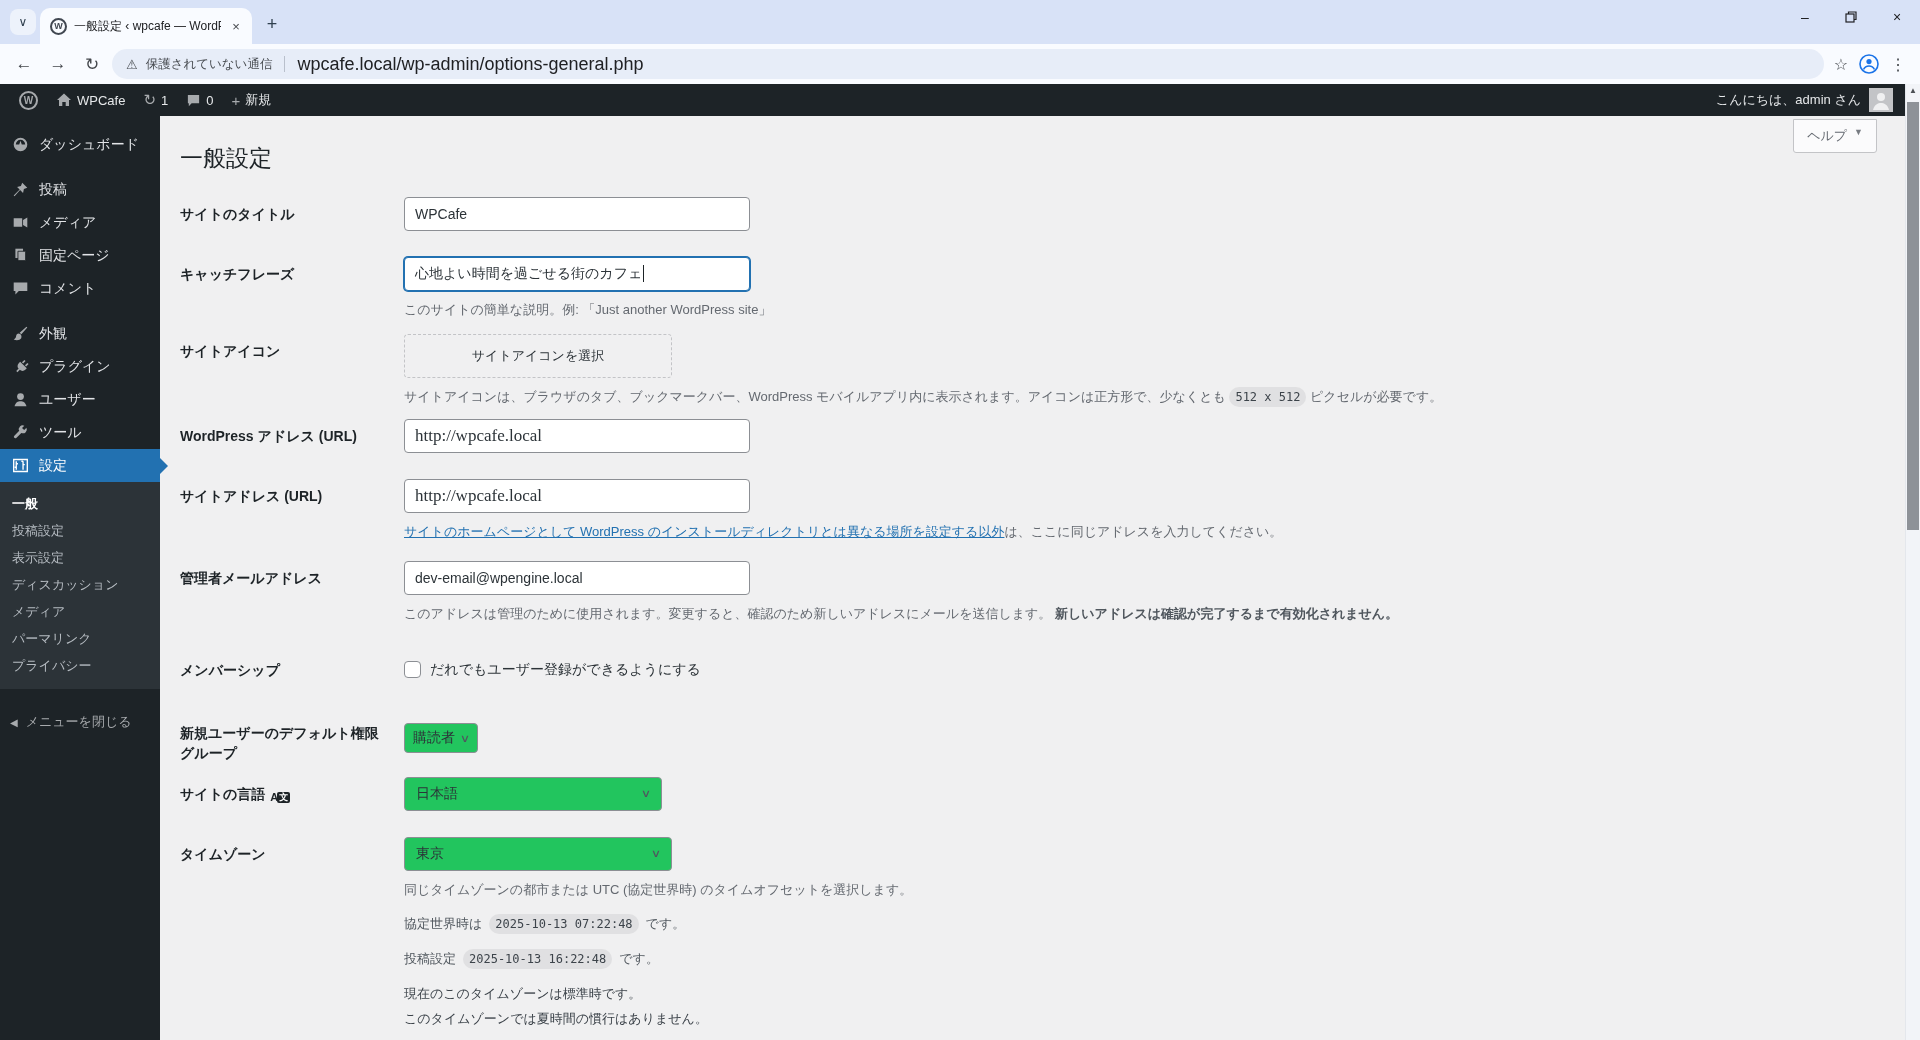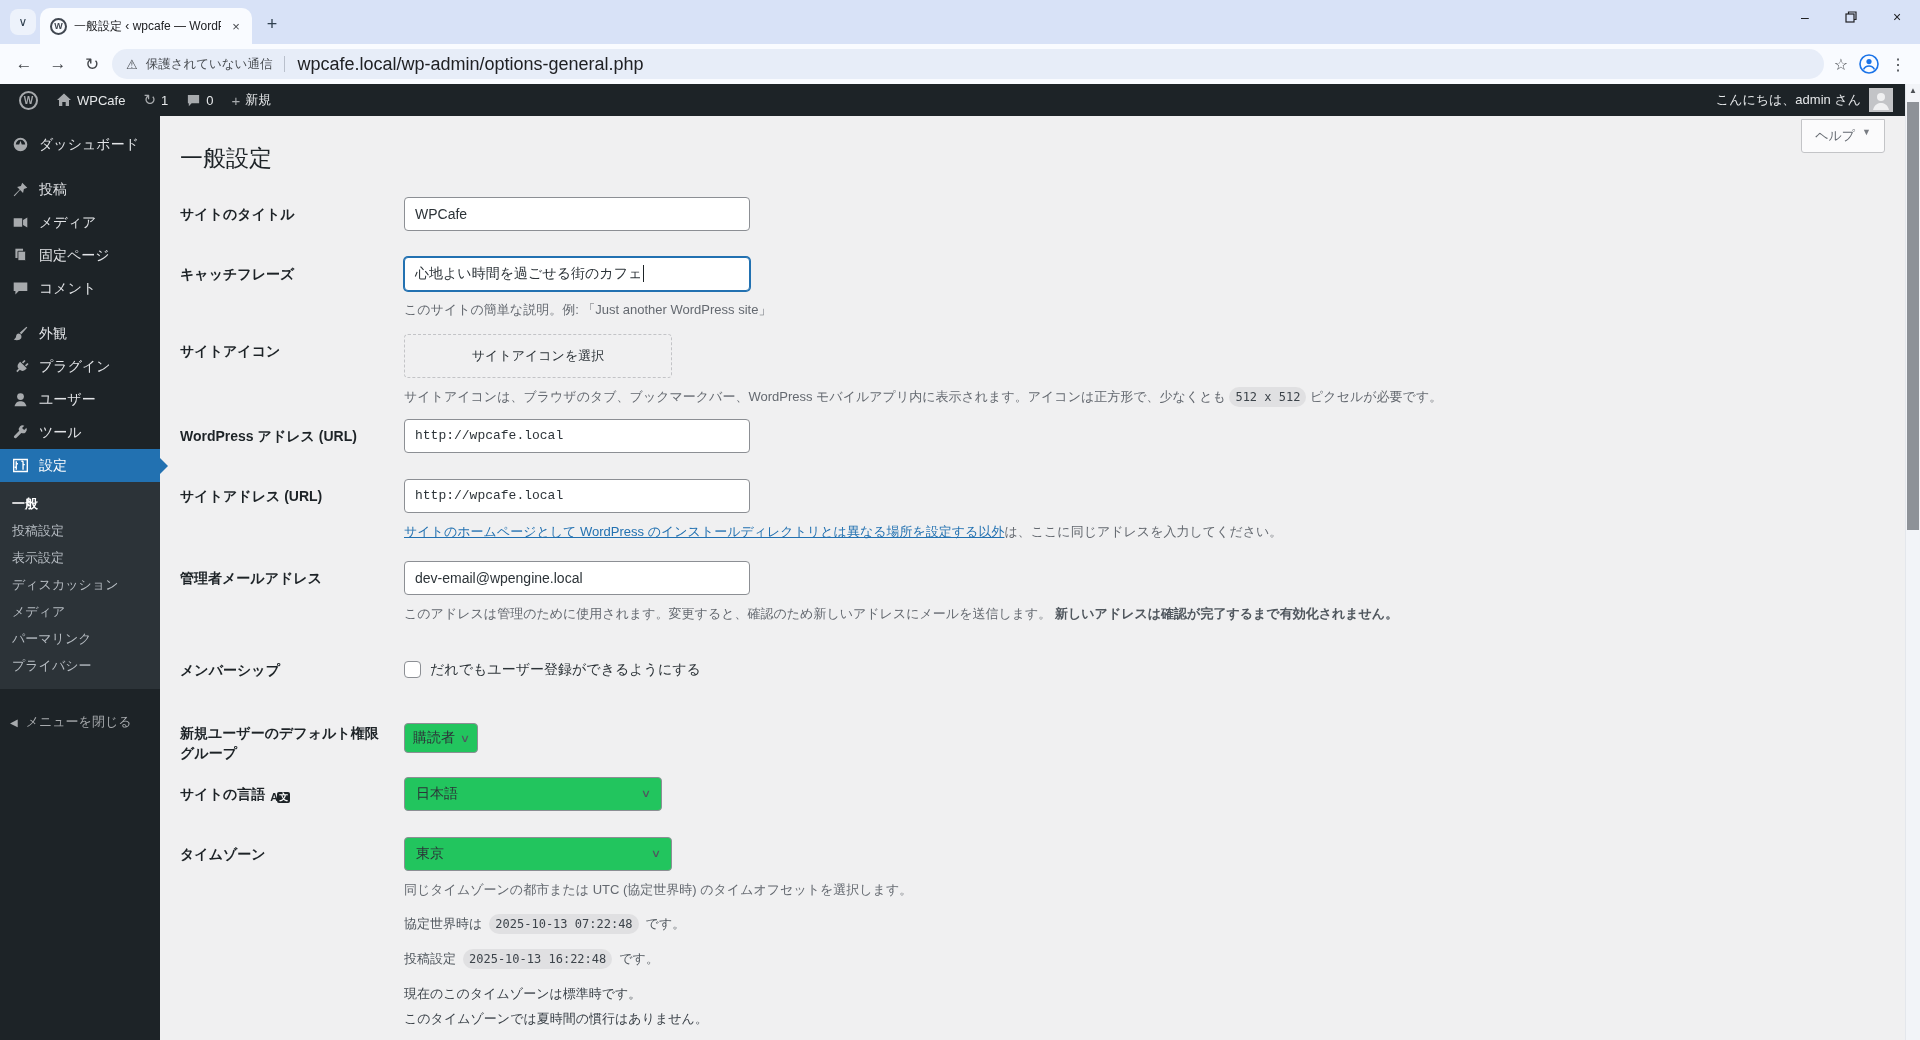--- a/index.html
+++ b/index.html
@@ -62,33 +62,33 @@
   .menu-item.current .mi-ico { color:#fff; }
   .menu-item.current::after { content:""; position:absolute; right:-8px; top:50%; margin-top:-8px;
       border:8px solid transparent; border-left-color:#2271b1; border-right-width:0; }
   .submenu { background:#2c3338; padding:8px 0 10px; }
   .submenu-item { padding:7px 12px; font-size:13px; color:#b6bcc2; cursor:pointer; line-height:13px; }
   .submenu-item.current { color:#fff; font-weight:bold; }
   .collapse-item { margin-top:16px; display:flex; align-items:center; gap:8px; padding:8px 10px; color:#a7aaad; font-size:13px; cursor:pointer; }
 
   
   .content { flex:1; position:relative; padding:0 20px; min-width:0; color:#2c3338; }
-  .help-tab { position:absolute; top:3px; right:20px; background:#fbfbfc; border:1px solid #c3c4c7;
+  .help-tab { position:absolute; top:3px; right:28px; background:#fbfbfc; border:1px solid #c3c4c7;
               padding:7px 13px; font-size:13px; color:#646970; display:flex; gap:7px; align-items:flex-start;
               border-radius:0 0 3px 3px; cursor:pointer; }
   .help-caret { font-size:9px; color:#787c82; }
   h1.page-title { font-size:23px; font-weight:400; color:#1d2327; margin:0 0 24px; padding-top:28px; line-height:1.25; }
 
   .form-row { display:flex; }
   .form-label { width:224px; flex-shrink:0; font-size:14px; font-weight:bold; color:#1d2327; padding-top:7px; line-height:1.45; padding-right:24px; }
   .form-field { flex:1; font-size:14px; min-width:0; }
 
   .text-input { width:346px; height:34px; background:#fff; border:1px solid #8c8f94; border-radius:4px;
                 display:flex; align-items:center; padding:0 10px; font-size:14px; color:#2c3338; cursor:text; }
-  .text-input.mono { font-family:Liberation Mono, monospace; font-size:13px; }
+  .text-input.mono { font-family:Liberation Serif, serif; font-size:17px; }
   .text-input.focused { border-color:#2271b1; box-shadow:0 0 0 1px #2271b1; }
   .caret { width:1px; height:17px; background:#1d2327; margin-left:1px; }
 
   .help-text { font-size:13px; color:#646970; margin-top:9px; line-height:1.5; }
   .chip { background:#e0e0e2; font-family:"DejaVu Sans Mono", monospace; font-size:12px; color:#3c434a; padding:3px 6px; border-radius:10px; }
   a.doc-link { color:#2271b1; text-decoration:underline; cursor:pointer; }
 
   .site-icon-btn { width:268px; height:44px; border:1px dashed #c3c4c7; border-radius:4px; background:transparent;
                    display:flex; align-items:center; justify-content:center; font-size:13px; color:#2c3338; cursor:pointer; }
 

